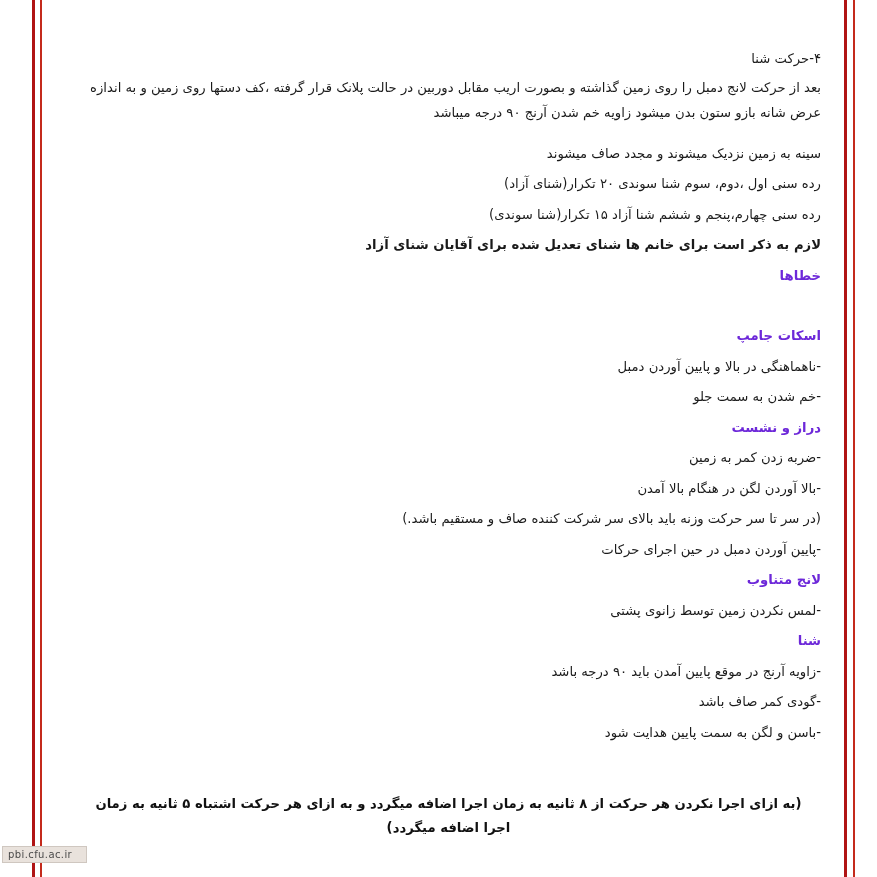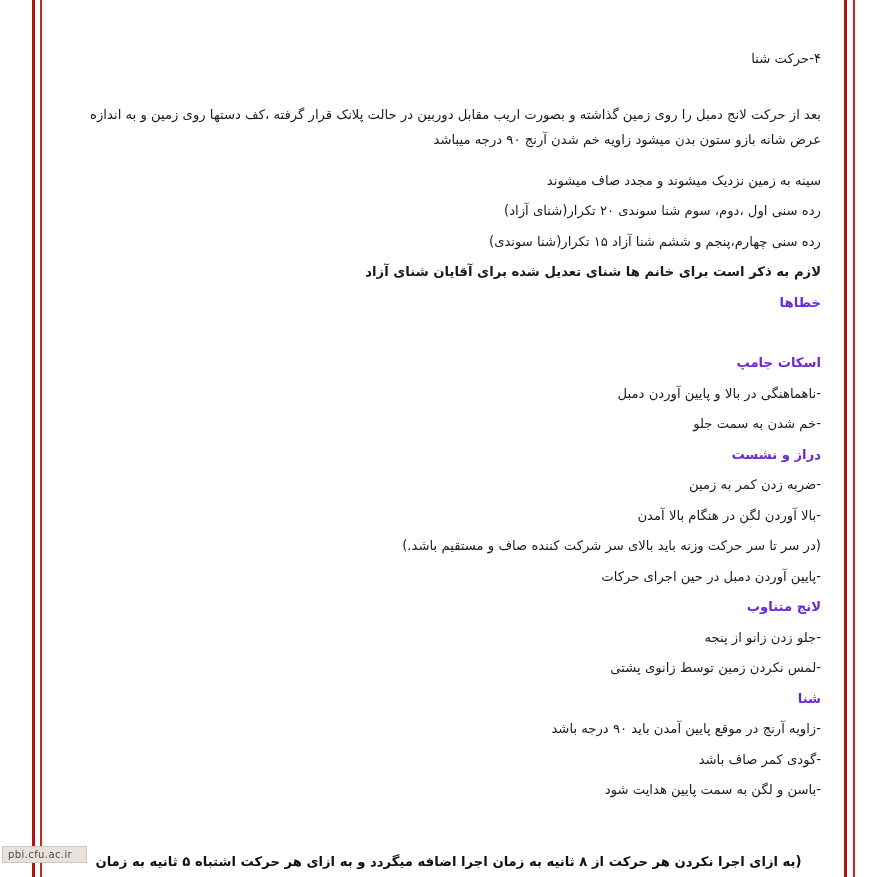--- a/index.html
+++ b/index.html
@@ -103,21 +103,20 @@
     font-weight: bold;
     line-height: 24px;
     color: #111111;
     text-align: center;
     padding: 0 4px;
   }
   .para-block {
     font-size: 13.2px;
     line-height: 25px;
     color: #1a1a1a;
-    margin-top: 27px;
   }
   .watermark {
     position: absolute;
     left: 2px;
     bottom: 14px;
     background: #e9e2dc;
     color: #4a4a4a;
     font-family: "DejaVu Sans", sans-serif;
     font-size: 10px;
     letter-spacing: 0.4px;
@@ -163,21 +162,20 @@
     <div class="line">-ناهماهنگی در بالا و پایین آوردن دمبل</div>
     <div class="line">-خم شدن به سمت جلو</div>
 
     <div class="heading">دراز و نشست</div>
     <div class="line">-ضربه زدن کمر به زمین</div>
     <div class="line">-بالا آوردن لگن در  هنگام بالا آمدن</div>
     <div class="line">(در سر تا سر حرکت وزنه باید بالای سر شرکت کننده صاف و مستقیم باشد.)</div>
     <div class="line">-پایین آوردن دمبل  در حین اجرای حرکات</div>
 
     <div class="heading">لانج متناوب</div>
-    <div class="line">-جلو زدن زانو از پنجه</div>
     <div class="line">-لمس نکردن زمین توسط زانوی پشتی</div>
 
     <div class="heading">شنا</div>
     <div class="line">-زاویه آرنج در موقع پایین آمدن باید ۹۰ درجه باشد</div>
     <div class="line">-گودی کمر صاف باشد</div>
     <div class="line">-باسن و لگن به سمت پایین هدایت شود</div>
 
     <div class="gap-lg"></div>
 
     <div class="footnote">(به ازای اجرا نکردن هر حرکت از ۸ ثانیه به زمان اجرا اضافه میگردد و به ازای هر حرکت اشتباه ۵ ثانیه به زمان اجرا اضافه میگردد)</div>

